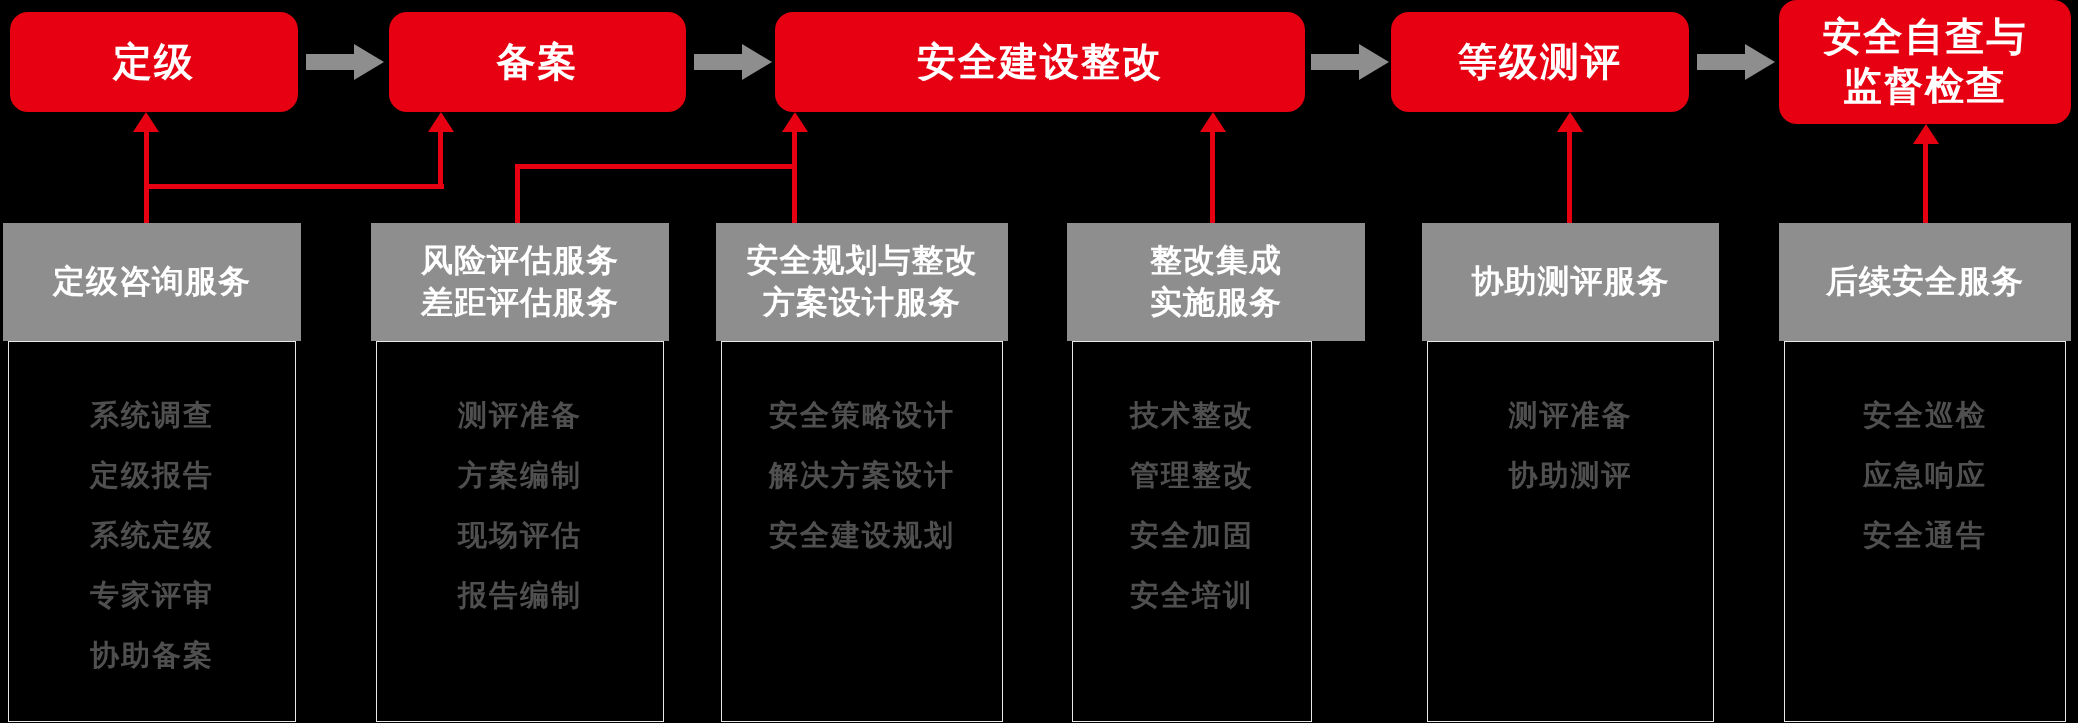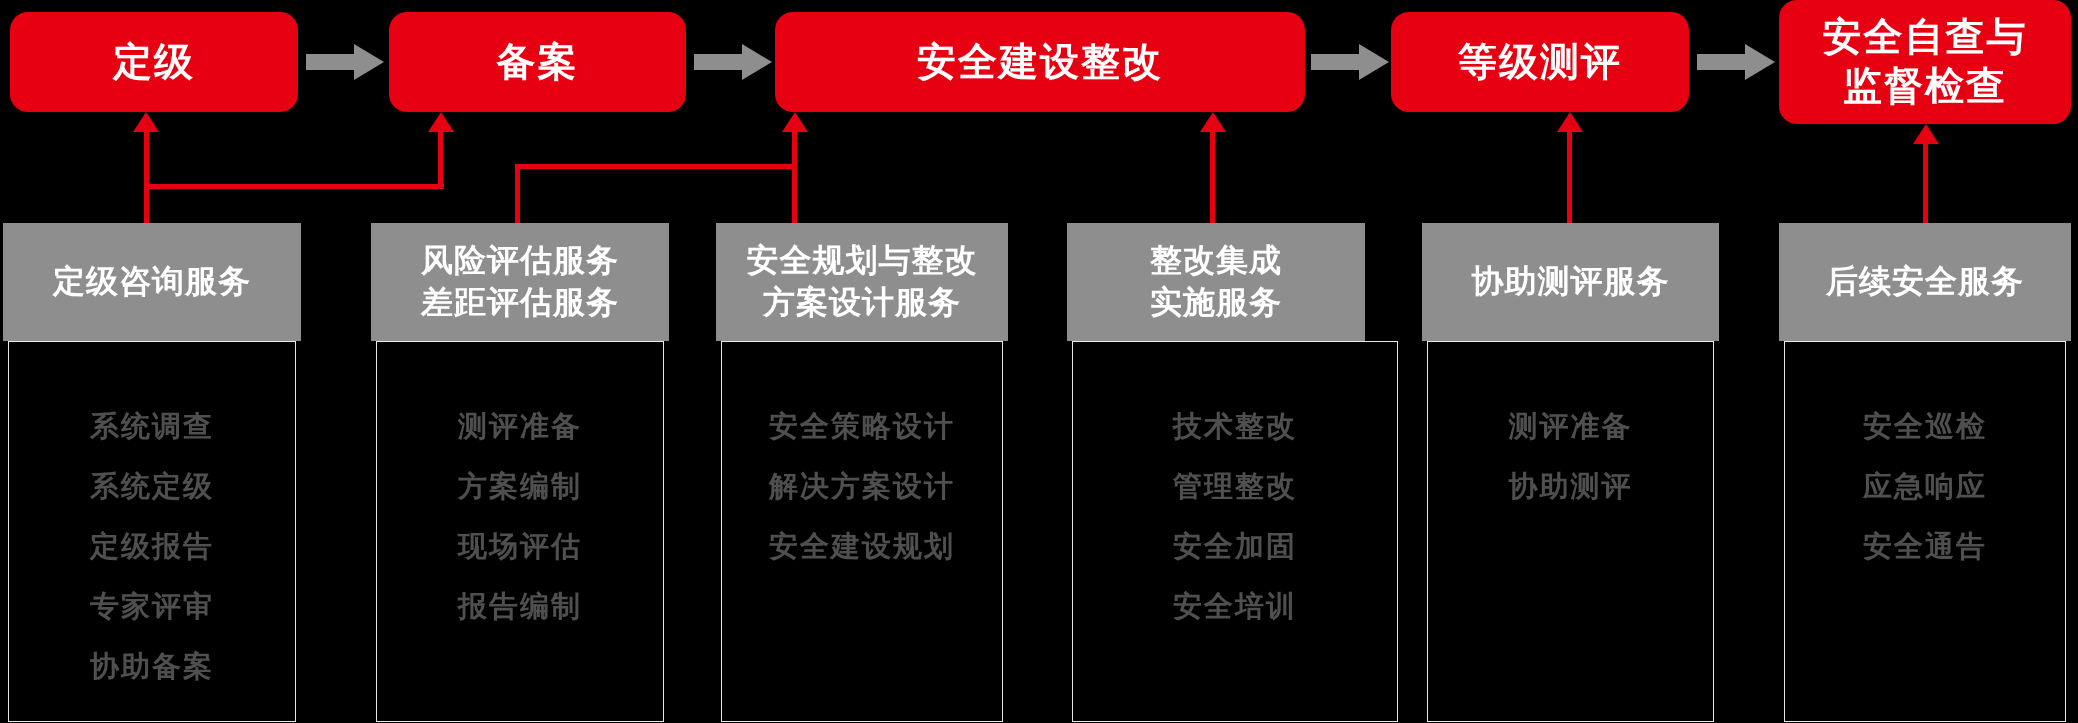--- a/index.html
+++ b/index.html
@@ -30,21 +30,21 @@
   
   .svc-header {
     position:absolute; top:223px; height:118px; background:var(--gray,#8e8e8e);
     color:#fff; font-weight:bold; font-size:32px; line-height:1.3;
     display:flex; align-items:center; justify-content:center;
     text-align:center; white-space:pre-line; letter-spacing:1px;
   }
   
   .svc-list {
     position:absolute; top:341px; height:381px; background:#000;
-    border:1px solid var(--list-border,#e8e8e8); padding-top:55px;
+    border:1px solid var(--list-border,#e8e8e8); padding-top:44px;
   }
   .svc-item {
     height:60px; display:flex; align-items:center; justify-content:center;
     color:var(--list-text,#4f4f4f); font-weight:bold; font-size:29px; letter-spacing:2px;
   }
 </style>
 </head>
 <body>
 
 <div class="canvas">
@@ -98,40 +98,40 @@
 差距评估服务</div>
   <div class="svc-header" style="left:716px;width:292px">安全规划与整改
 方案设计服务</div>
   <div class="svc-header" style="left:1067px;width:298px">整改集成
 实施服务</div>
   <div class="svc-header" style="left:1422px;width:297px">协助测评服务</div>
   <div class="svc-header" style="left:1779px;width:292px">后续安全服务</div>
 
   <div class="svc-list" style="left:8px;width:288px">
     <div class="svc-item">系统调查</div>
+    <div class="svc-item">定级报告</div>
     <div class="svc-item">系统定级</div>
-    <div class="svc-item">定级报告</div>
     <div class="svc-item">专家评审</div>
     <div class="svc-item">协助备案</div>
   </div>
 
   <div class="svc-list" style="left:376px;width:288px">
     <div class="svc-item">测评准备</div>
     <div class="svc-item">方案编制</div>
     <div class="svc-item">现场评估</div>
     <div class="svc-item">报告编制</div>
   </div>
 
   <div class="svc-list" style="left:721px;width:282px">
     <div class="svc-item">安全策略设计</div>
     <div class="svc-item">解决方案设计</div>
     <div class="svc-item">安全建设规划</div>
   </div>
 
-  <div class="svc-list" style="left:1072px;width:326px">
+  <div class="svc-list" style="left:1072px;width:240px">
     <div class="svc-item">技术整改</div>
     <div class="svc-item">管理整改</div>
     <div class="svc-item">安全加固</div>
     <div class="svc-item">安全培训</div>
   </div>
 
   <div class="svc-list" style="left:1427px;width:287px">
     <div class="svc-item">测评准备</div>
     <div class="svc-item">协助测评</div>
   </div>

